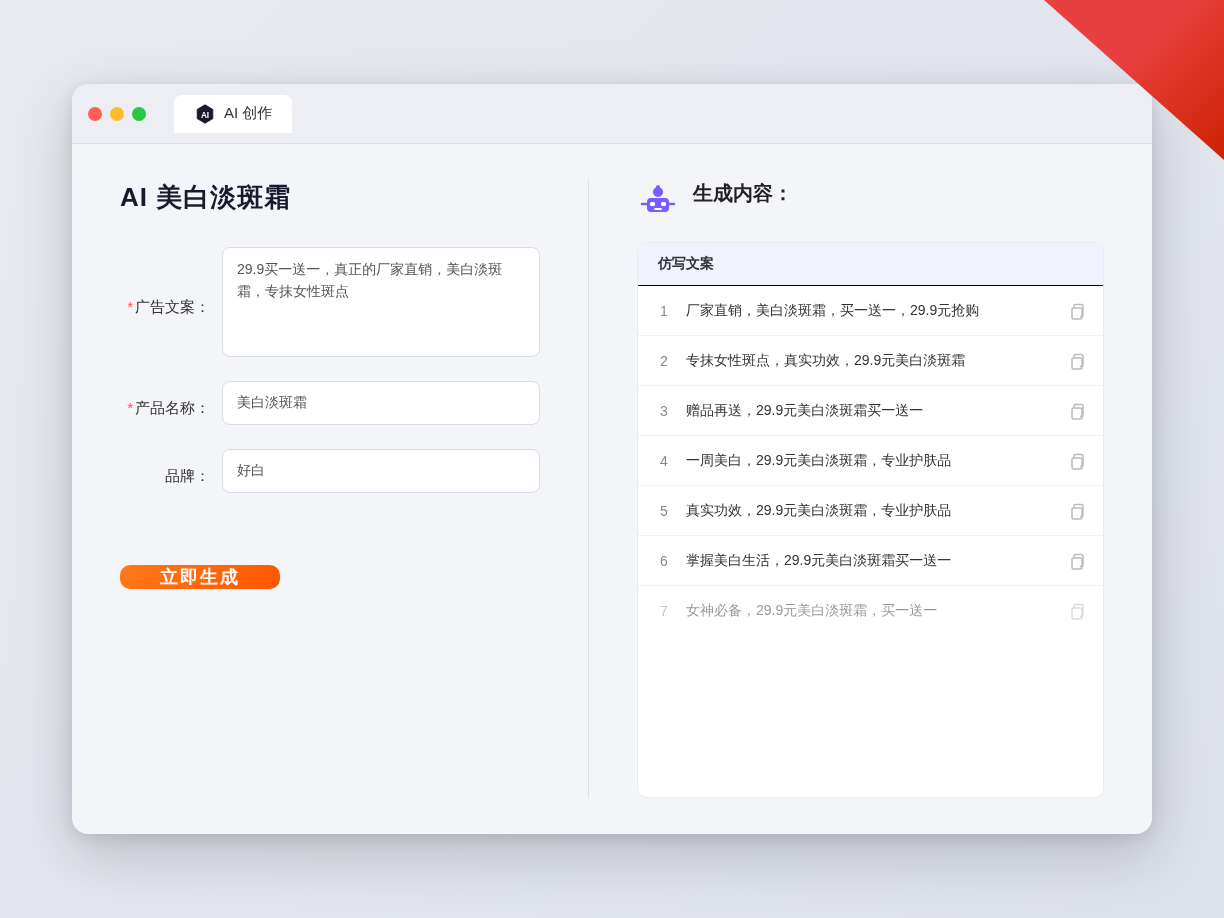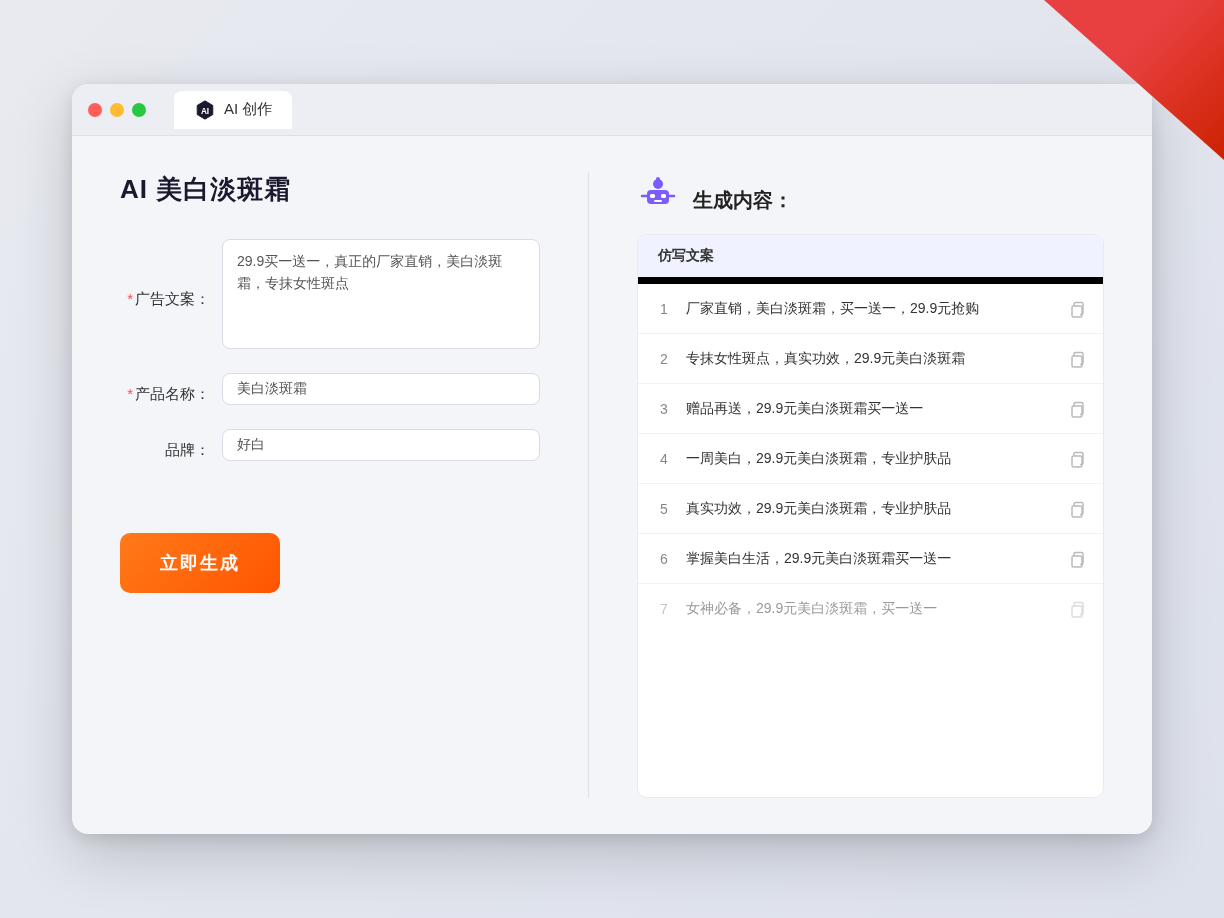--- a/index.html
+++ b/index.html
@@ -35,21 +35,21 @@
       background: #f4f5f9;
       border-radius: 16px;
       box-shadow: 0 20px 60px rgba(0,0,0,0.18), 0 4px 16px rgba(0,0,0,0.1);
       overflow: hidden;
       display: flex;
       flex-direction: column;
     }
 
     
     .title-bar {
-      height: 52px;
+      height: 60px;
       background: #eceef4;
       border-radius: 16px 16px 0 0;
       display: flex;
       align-items: center;
       padding: 0 16px;
       gap: 12px;
       border-bottom: 1px solid #dde0e8;
       flex-shrink: 0;
     }
 
@@ -146,30 +146,30 @@
       resize: none;
       font-family: inherit;
       line-height: 1.6;
     }
 
     .form-textarea {
       height: 110px;
     }
 
     .form-text-input {
-      height: 32px;
+      height: 44px;
     }
 
     .generate-btn {
       margin-top: 48px;
       background: linear-gradient(135deg, #ff7a1a 0%, #ff5500 100%);
       color: #fff;
       border: none;
       border-radius: 10px;
-      padding: 18px 40px;
+      padding: 0 40px;
       font-size: 18px;
       font-weight: 600;
       cursor: pointer;
       letter-spacing: 2px;
       font-family: inherit;
       transition: opacity 0.2s;
     }
 
     
     .divider {
@@ -180,21 +180,21 @@
 
     
     .right-panel {
       flex: 1;
       display: flex;
       flex-direction: column;
     }
 
     .result-header {
       display: flex;
-      align-items: flex-end;
+      align-items: flex-start;
       gap: 14px;
       margin-bottom: 20px;
     }
 
     .robot-icon {
       width: 42px;
       height: 42px;
     }
 
     .result-title {
@@ -210,21 +210,21 @@
       border: 1px solid #e8eaf0;
       flex: 1;
     }
 
     .result-table-header {
       background: #f0f3ff;
       padding: 12px 20px;
       font-size: 14px;
       font-weight: 700;
       color: #333;
-      border-bottom: 7px solid #000000;
+      border-bottom: 1px solid #000000;
     }
 
     .result-row {
       display: flex;
       align-items: center;
       padding: 14px 16px;
       border-bottom: 1px solid #f0f2f8;
       gap: 12px;
     }
 

